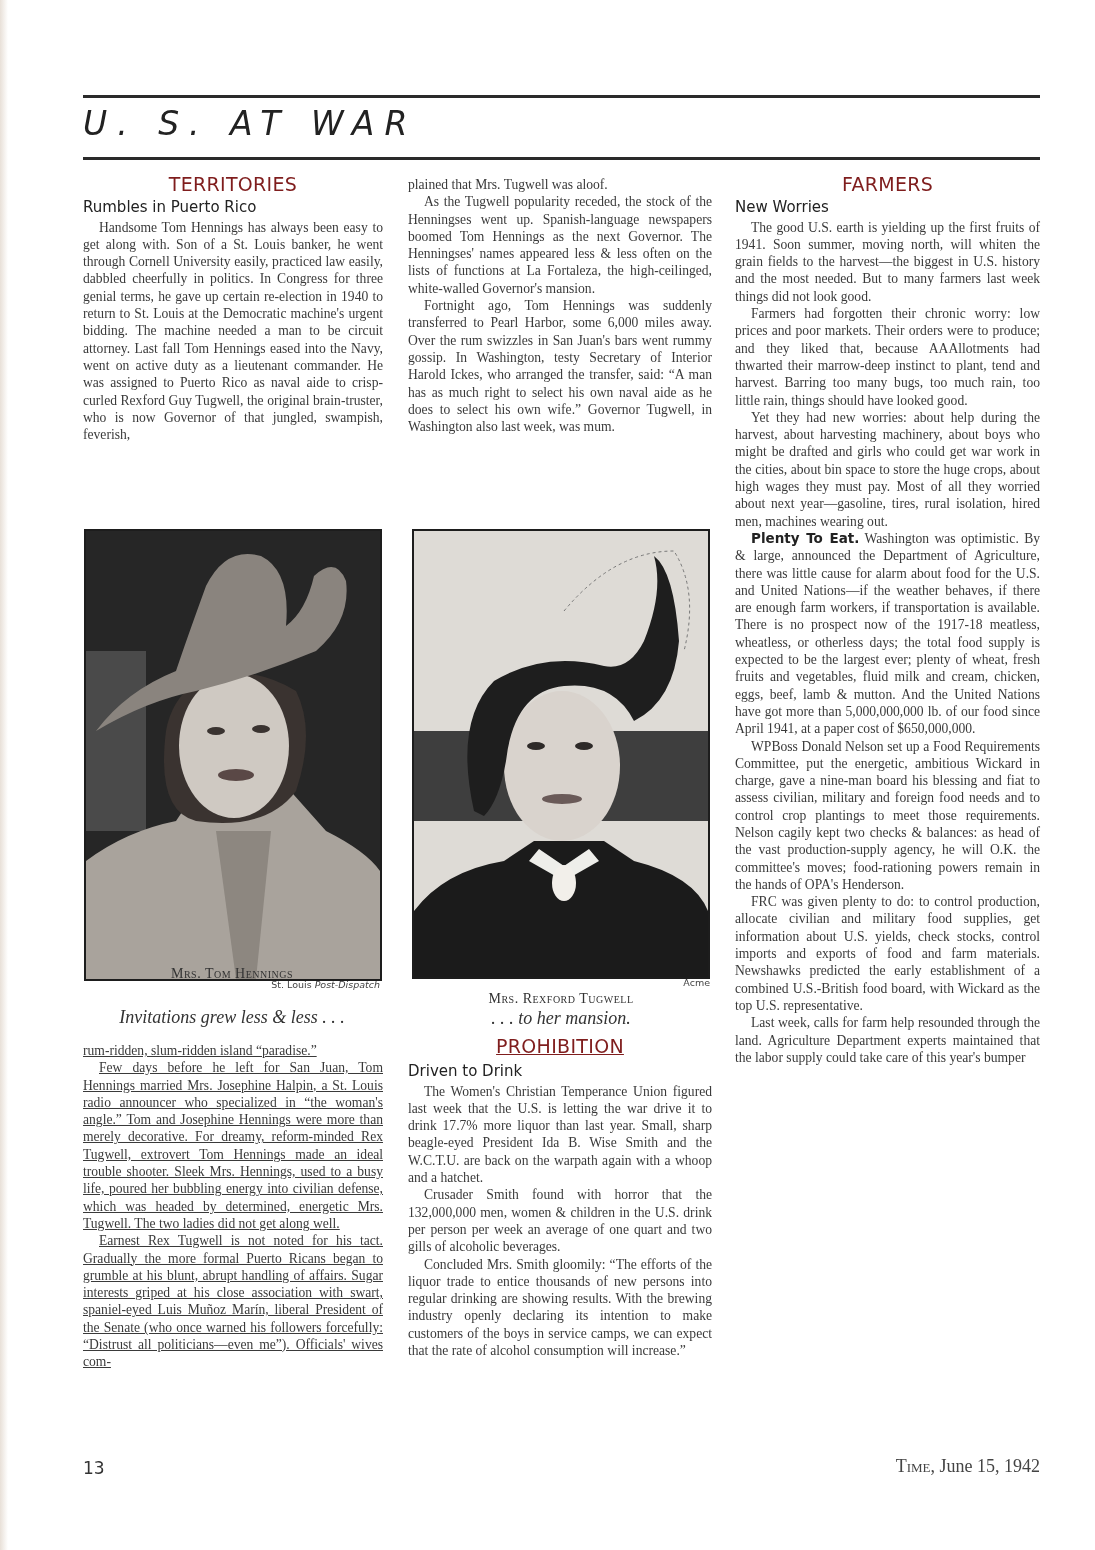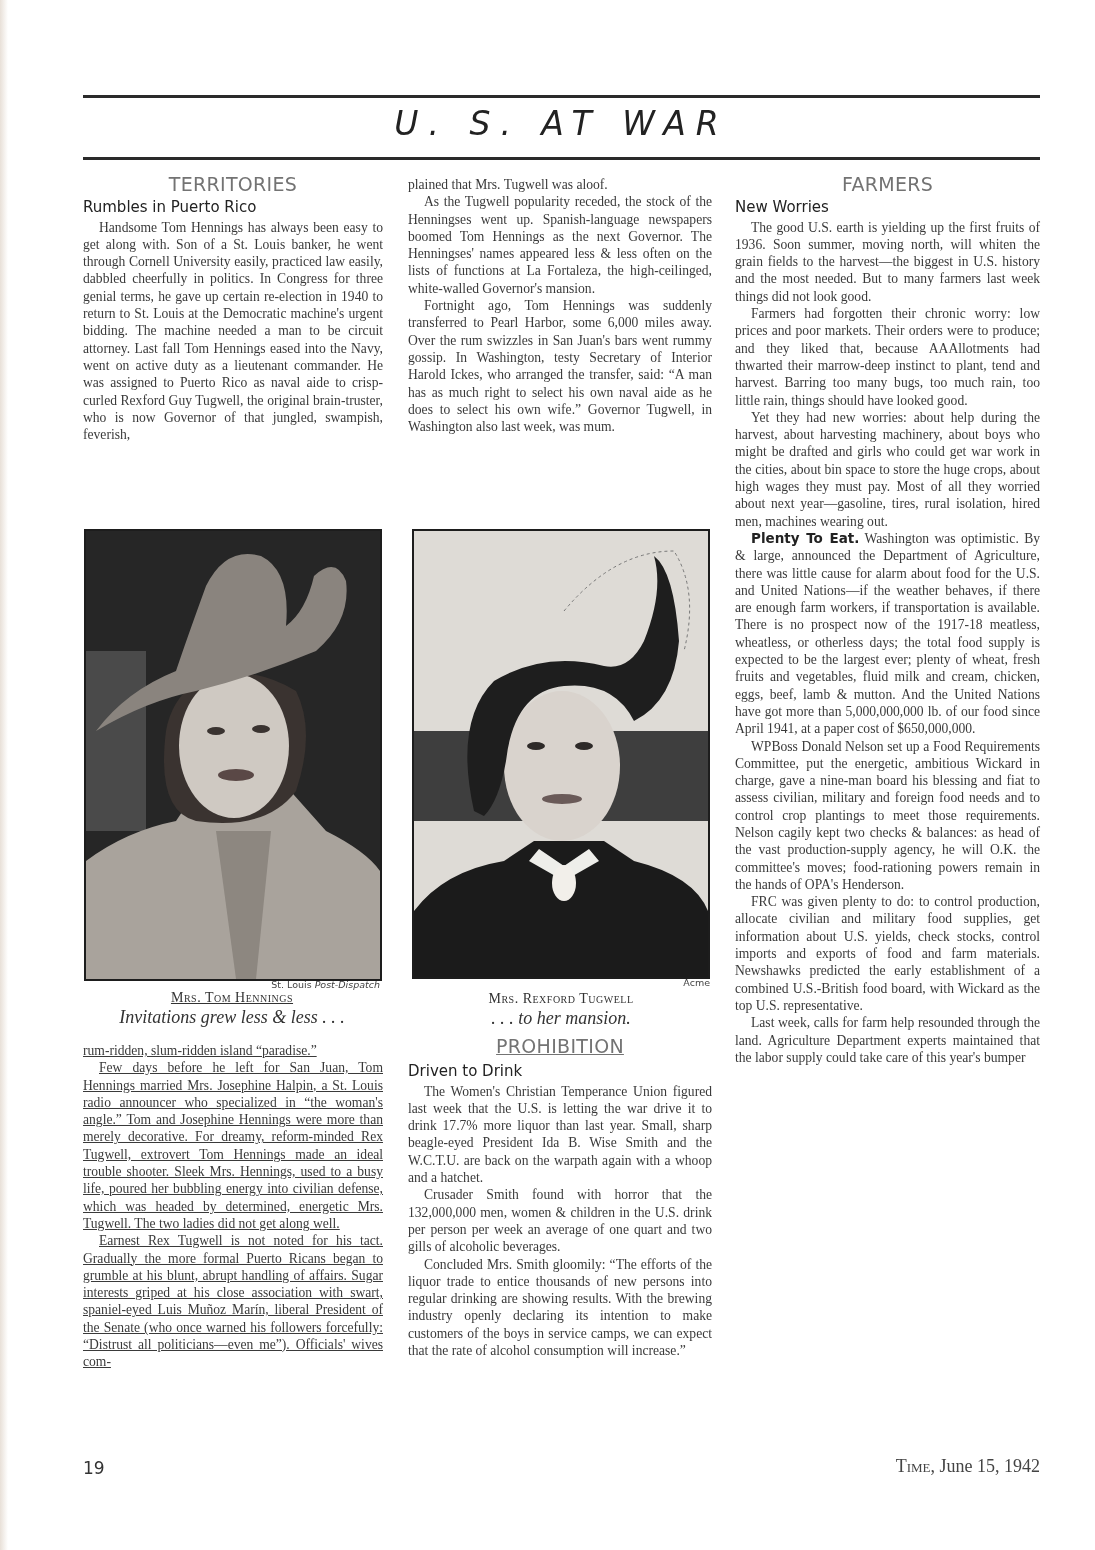--- a/index.html
+++ b/index.html
@@ -6,29 +6,29 @@
   body {
     width: 1095px; height: 1550px; background: #ffffff; position: relative; overflow: hidden;
     font-family: "Liberation Serif", "DejaVu Serif", serif; color: #3a3a3a;
   }
   .page-edge { position: absolute; left: 0; top: 0; width: 8px; height: 1550px;
     background: linear-gradient(to right, #e8e0d8, #fff); }
   .rule { position: absolute; left: 83px; width: 957px; background: #2a2a2a; }
   .rule.top { top: 95px; height: 3px; }
   .rule.bottom { top: 157px; height: 3px; }
   .section-title {
-    position: absolute; top: 104px; left: 83px; width: 957px; text-align: center;
+    position: absolute; top: 104px; left: 83px; width: 957px; 
     font-family: "DejaVu Sans", sans-serif; font-style: italic; font-size: 33px;
     letter-spacing: 10px; color: #222;
   }
   .col { position: absolute; font-size: 13.6px; line-height: 17.3px; text-align: justify; hyphens: manual; }
   .col p { margin: 0; text-indent: 16px; }
   .col p.noindent { text-indent: 0; }
   .dept {
-    font-family: "DejaVu Sans", sans-serif; font-size: 19px; text-align: center; color: #737373;
+    font-family: "DejaVu Sans", sans-serif; font-size: 19px; text-align: center; color: #7f1d1d;
     margin: 0 0 6px 0; letter-spacing: 0.3px;
   }
   .headline {
     font-family: "DejaVu Sans", sans-serif; font-size: 15px; color: #222; margin: 0 0 2px 0;
     font-weight: normal;
   }
   .runin { font-family: "DejaVu Sans", sans-serif; font-weight: bold; color: #222; font-size: 13.5px; }
   .photo { position: absolute; border: 2px solid #1d1d1d; overflow: hidden; }
   .credit { position: absolute; font-family: "DejaVu Sans", sans-serif; font-size: 9.5px; color: #444; text-align: right; }
   .credit i { font-style: italic; }
@@ -68,21 +68,21 @@
     <ellipse cx="148" cy="215" rx="55" ry="72" fill="#cfc9c2"></ellipse>
     <ellipse cx="150" cy="244" rx="18" ry="6" fill="#5a4846"></ellipse>
     <ellipse cx="130" cy="200" rx="9" ry="4" fill="#3a3330"></ellipse>
     <ellipse cx="175" cy="198" rx="9" ry="4" fill="#3a3330"></ellipse>
     <path d="M10 200 Q60 170 110 160 Q170 145 230 120 Q265 90 260 50 Q250 25 228 45 Q220 80 200 95 Q205 40 175 25 Q140 15 120 55 Q100 110 90 140 Q40 160 10 200Z" fill="#8a847e"></path>
   </svg>
 </div>
 <div class="credit" style="left:84px; top:979px; width:296px;">
   <span>St. Louis </span><i>Post-Dispatch</i>
 </div>
-<div class="caption-name" style="left:84px; top:990px; width:296px;text-decoration:underline;">Mrs. Tom Hennings</div>
+<div class="caption-name" style="left:84px; top:966px; width:296px;">Mrs. Tom Hennings</div>
 <div class="caption-text" style="left:84px; top:1007px; width:296px;">Invitations grew less &amp; less . . .</div>
 
 <div class="photo" style="left:412px; top:529px; width:294px; height:446px; background:#dcdcd8;">
   <svg width="294" height="446" viewBox="0 0 294 446">
     <rect width="294" height="446" fill="#dedbd6"></rect>
     <rect x="0" y="200" width="294" height="90" fill="#3e3e3e"></rect>
     <path d="M0 446 L0 380 Q30 340 90 330 L120 310 L190 310 L220 330 Q280 345 294 380 L294 446Z" fill="#1b1b1b"></path>
     <path d="M115 330 L150 350 L185 330 L175 318 L150 335 L125 318Z" fill="#eeeeea"></path>
     <ellipse cx="150" cy="352" rx="12" ry="18" fill="#f2efea"></ellipse>
     <ellipse cx="148" cy="235" rx="58" ry="75" fill="#d9d3cd"></ellipse>
@@ -109,23 +109,23 @@
   <div class="dept" style="margin-bottom:8px;text-decoration:underline;">PROHIBITION</div>
   <div class="headline">Driven to Drink</div>
   <p>The Women's Christian Temperance Union figured last week that the U.S. is letting the war drive it to drink 17.7% more liquor than last year. Small, sharp beagle-eyed President Ida B. Wise Smith and the W.C.T.U. are back on the warpath again with a whoop and a hatchet.</p>
   <p>Crusader Smith found with horror that the 132,000,000 men, women &amp; children in the U.S. drink per person per week an average of one quart and two gills of alcoholic beverages.</p>
   <p>Concluded Mrs. Smith gloomily: “The efforts of the liquor trade to entice thousands of new persons into regular drinking are showing results. With the brewing industry openly declaring its intention to make customers of the boys in service camps, we can expect that the rate of alcohol consumption will increase.”</p>
 </div>
 
 <div class="col" style="left:735px; top:176px; width:305px;">
   <div class="dept">FARMERS</div>
   <div class="headline">New Worries</div>
-  <p><span class="runin"></span><span>The good U.S. earth is yielding up the first fruits of 1936. Soon summer, moving north, will whiten the grain fields to the harvest—the biggest in U.S. history and the most needed. But to many farmers last week things did not look good.</span></p>
+  <p><span class="runin"></span><span>The good U.S. earth is yielding up the first fruits of 1941. Soon summer, moving north, will whiten the grain fields to the harvest—the biggest in U.S. history and the most needed. But to many farmers last week things did not look good.</span></p>
   <p><span class="runin"></span><span>Farmers had forgotten their chronic worry: low prices and poor markets. Their orders were to produce; and they liked that, because AAAllotments had thwarted their marrow-deep instinct to plant, tend and harvest. Barring too many bugs, too much rain, too little rain, things should have looked good.</span></p>
   <p><span class="runin"></span><span>Yet they had new worries: about help during the harvest, about harvesting machinery, about boys who might be drafted and girls who could get war work in the cities, about bin space to store the huge crops, about high wages they must pay. Most of all they worried about next year—gasoline, tires, rural isolation, hired men, machines wearing out.</span></p>
   <p><span class="runin">Plenty To Eat.</span><span> Washington was optimistic. By &amp; large, announced the Department of Agriculture, there was little cause for alarm about food for the U.S. and United Nations—if the weather behaves, if there are enough farm workers, if transportation is available. There is no prospect now of the 1917-18 meatless, wheatless, or otherless days; the total food supply is expected to be the largest ever; plenty of wheat, fresh fruits and vegetables, fluid milk and cream, chicken, eggs, beef, lamb &amp; mutton. And the United Nations have got more than 5,000,000,000 lb. of our food since April 1941, at a paper cost of $650,000,000.</span></p>
   <p><span class="runin"></span><span>WPBoss Donald Nelson set up a Food Requirements Committee, put the energetic, ambitious Wickard in charge, gave a nine-man board his blessing and fiat to assess civilian, military and foreign food needs and to control crop plantings to meet those requirements. Nelson cagily kept two checks &amp; balances: as head of the vast production-supply agency, he will O.K. the committee's moves; food-rationing powers remain in the hands of OPA's Henderson.</span></p>
   <p><span class="runin"></span><span>FRC was given plenty to do: to control production, allocate civilian and military food supplies, get information about U.S. yields, check stocks, control imports and exports of food and farm materials. Newshawks predicted the early establishment of a combined U.S.-British food board, with Wickard as the top U.S. representative.</span></p>
   <p><span class="runin"></span><span>Last week, calls for farm help resounded through the land. Agriculture Department experts maintained that the labor supply could take care of this year's bumper</span></p>
 </div>
 
-<div class="folio">19</div>
+<div class="folio">13</div>
 <div class="dateline"><span class="sc">Time</span><span>, June 15, 1942</span></div>
 
 </body></html>

